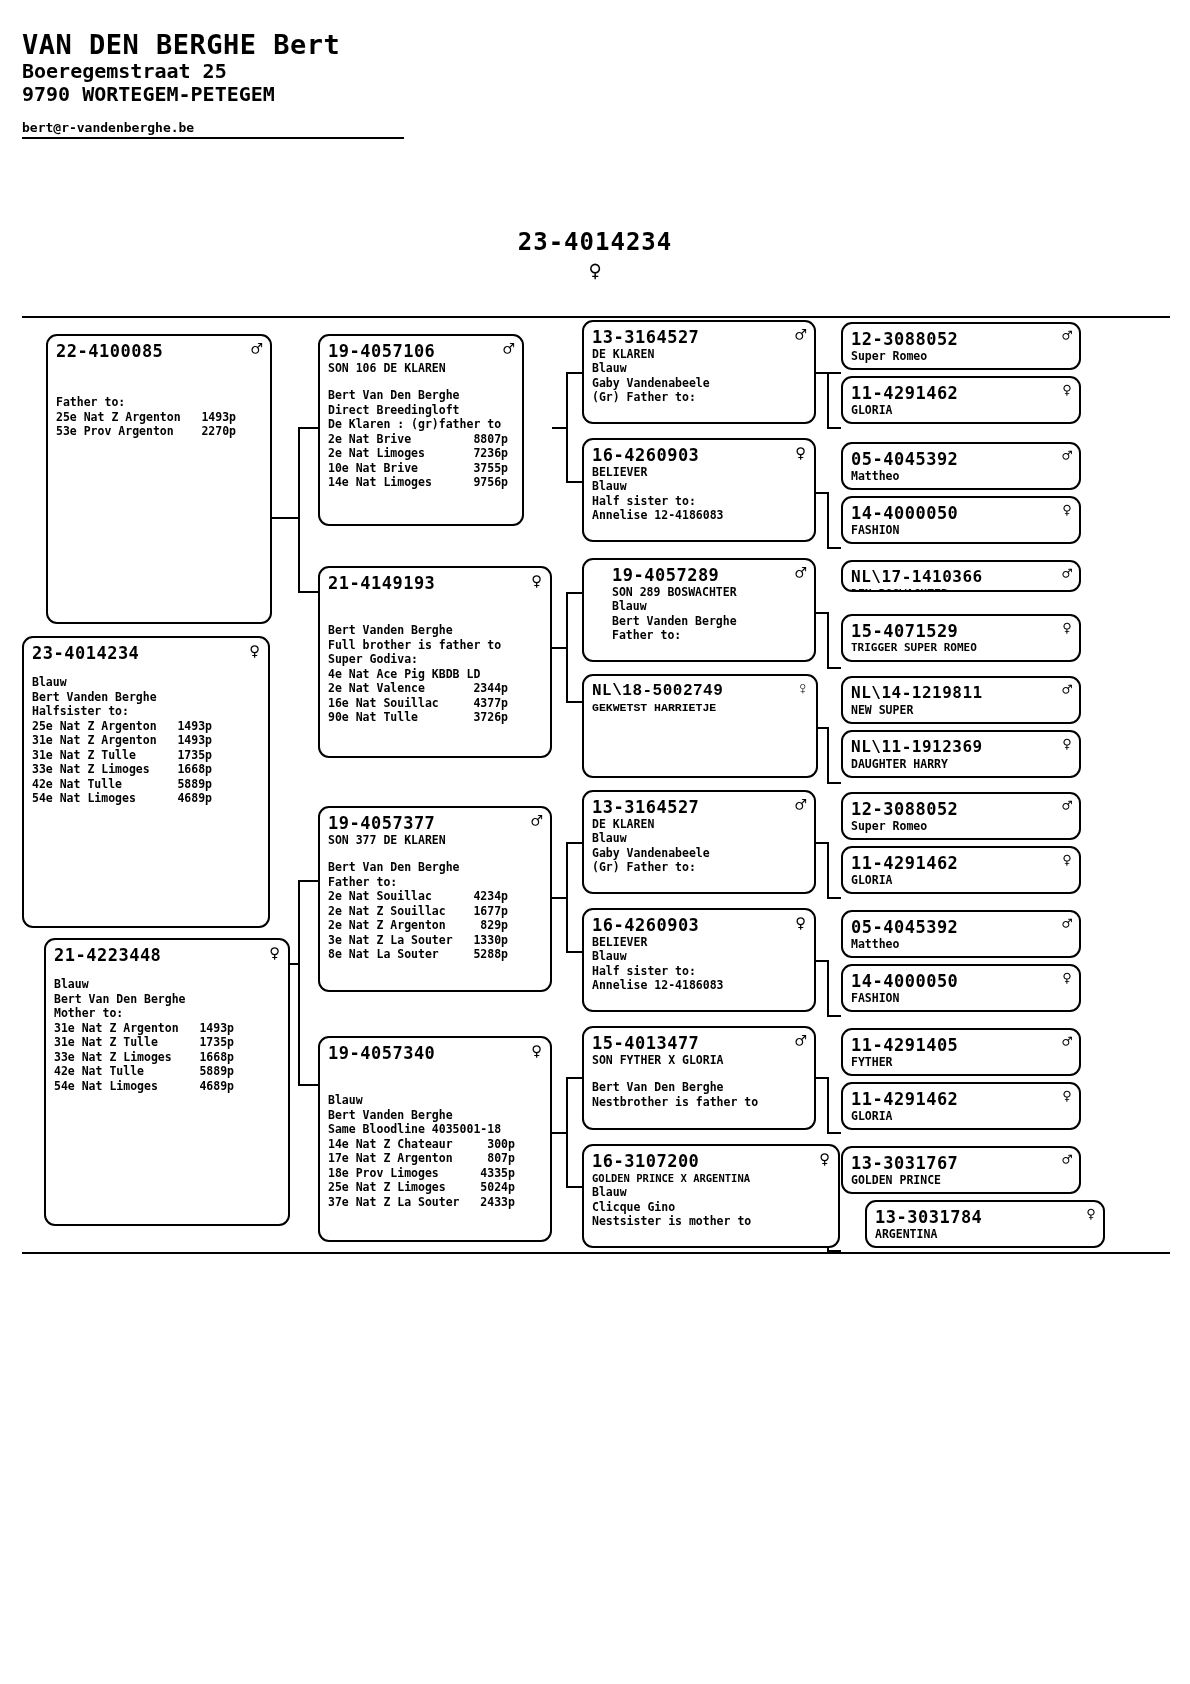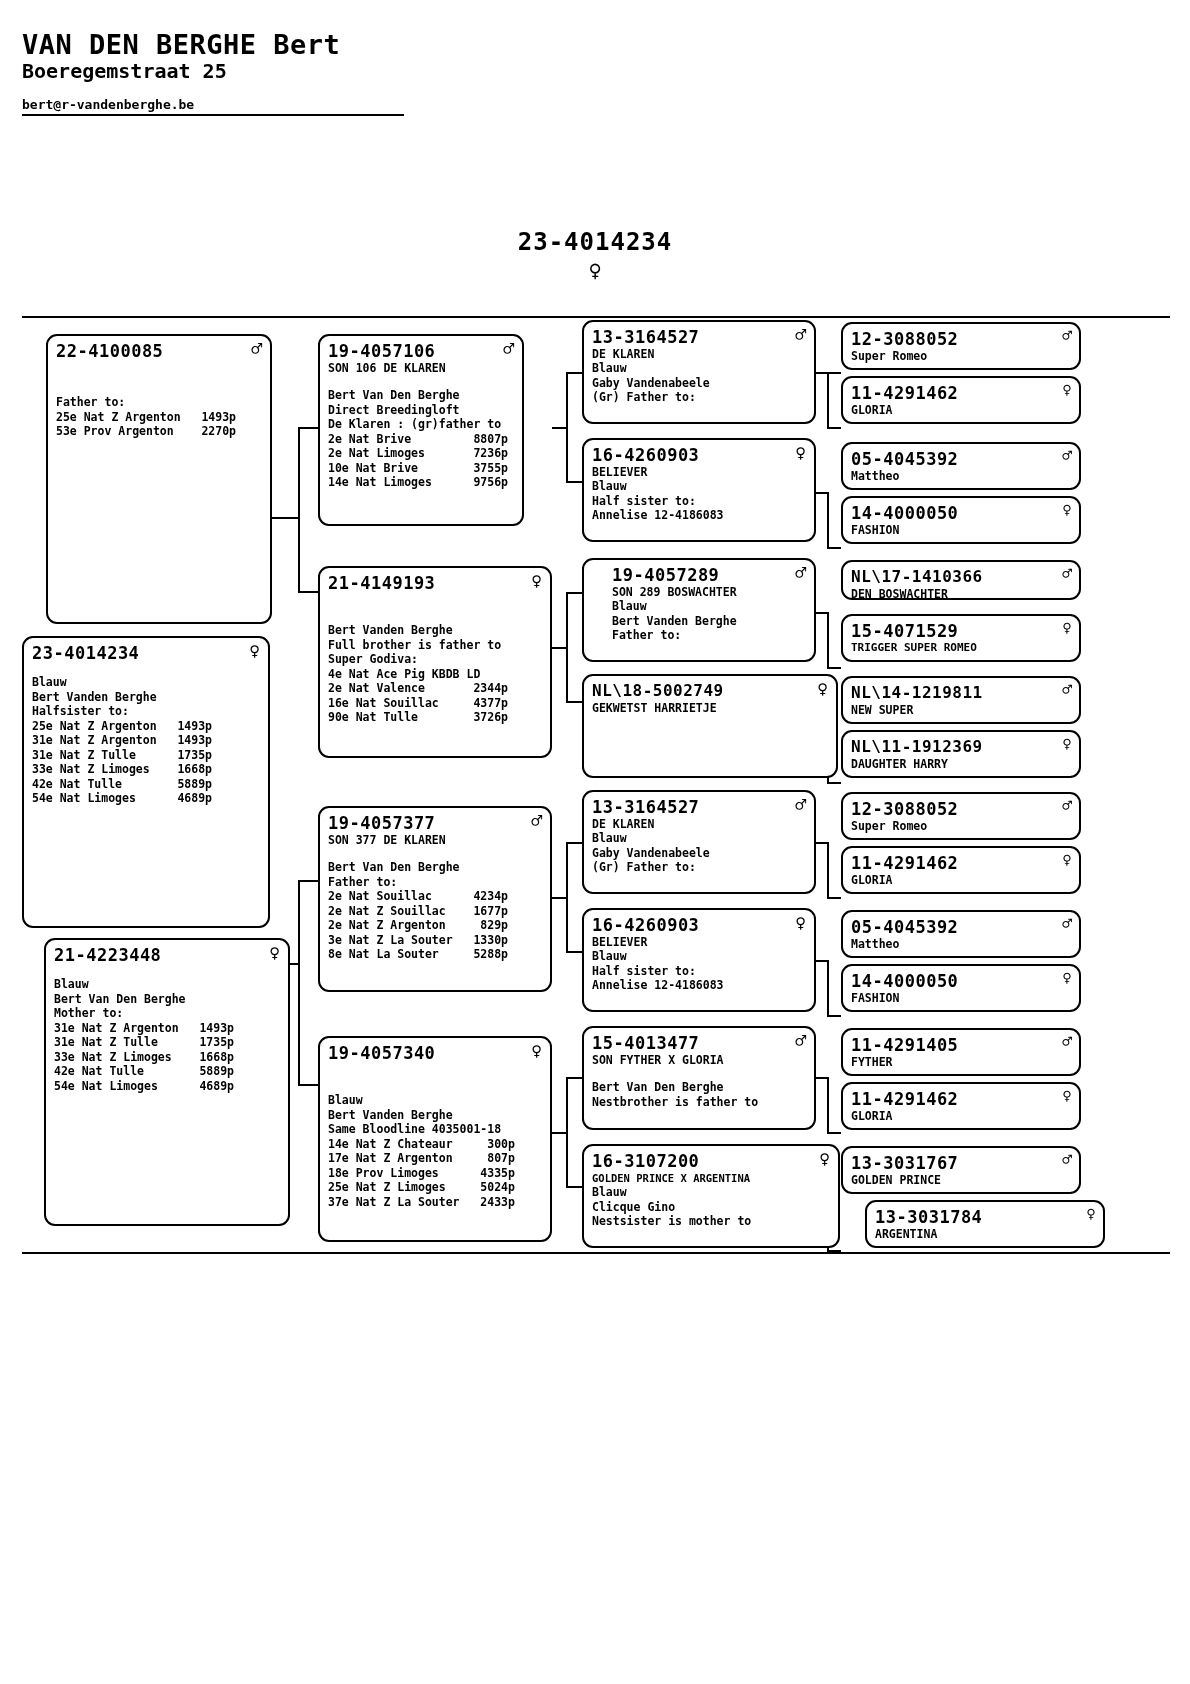--- a/index.html
+++ b/index.html
@@ -107,20 +107,21 @@
   .v { width:2px; }
 </style>
 </head>
 <body>
 
 <div class="page">
 
   <div class="hdr">
     <div class="hdr-name">VAN DEN BERGHE Bert</div>
     <div class="hdr-line">Boeregemstraat 25</div>
+    <div class="hdr-line">9790 WORTEGEM-PETEGEM</div>
     <div class="hdr-mail">bert@r-vandenberghe.be</div>
   </div>
 
   <div class="top-id">23-4014234</div>
   <div class="top-sex">♀</div>
 
   <div class="rule top"></div>
   <div class="rule bottom"></div>
 
   <div class="ln v" style="left:298px; top:880px; height:205px;"></div>
@@ -292,21 +293,21 @@
 
   <div class="box" style="left:582px; top:558px; width:234px; height:104px;padding-left:28px;">
     <div class="ring">19-4057289</div>
     <div class="sex">♂</div>
     <div class="sub">SON 289 BOSWACHTER</div>
     <div class="body">Blauw
 Bert Vanden Berghe
 Father to:</div>
   </div>
 
-  <div class="box" style="left:582px; top:674px; width:256px; height:104px;">
+  <div class="box" style="left:582px; top:674px; width:236px; height:104px;font-family:Liberation Mono, monospace;">
     <div class="ring small">NL\18-5002749</div>
     <div class="sex">♀</div>
     <div class="sub">GEKWETST HARRIETJE</div>
   </div>
 
   <div class="box" style="left:582px; top:790px; width:234px; height:104px;">
     <div class="ring">13-3164527</div>
     <div class="sex">♂</div>
     <div class="sub">DE KLAREN</div>
     <div class="body">Blauw
@@ -353,21 +354,21 @@
   <div class="box" style="left:841px; top:442px; width:240px; height:48px;">
     <div class="ring">05-4045392</div>
     <div class="sex sm">♂</div>
     <div class="sub">Mattheo</div>
   </div>
   <div class="box" style="left:841px; top:496px; width:240px; height:48px;">
     <div class="ring">14-4000050</div>
     <div class="sex sm">♀</div>
     <div class="sub">FASHION</div>
   </div>
-  <div class="box" style="left:841px; top:560px; width:240px; height:40px;">
+  <div class="box" style="left:841px; top:560px; width:240px; height:32px;">
     <div class="ring small">NL\17-1410366</div>
     <div class="sex sm">♂</div>
     <div class="sub">DEN BOSWACHTER</div>
   </div>
   <div class="box" style="left:841px; top:614px; width:240px; height:48px;">
     <div class="ring">15-4071529</div>
     <div class="sex sm">♀</div>
     <div class="sub" style="font-size:11px;">TRIGGER SUPER ROMEO</div>
   </div>
   <div class="box" style="left:841px; top:676px; width:240px; height:48px;">

